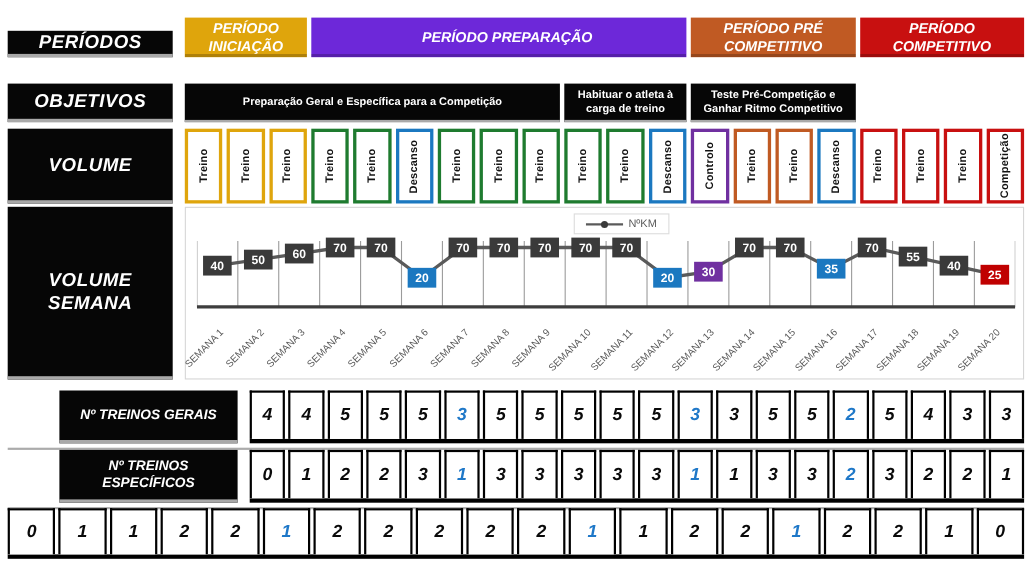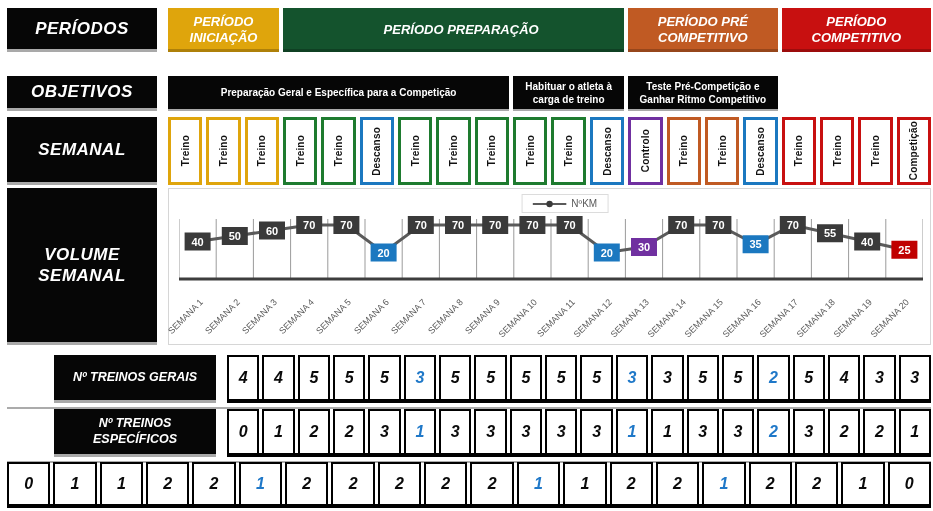--- a/index.html
+++ b/index.html
@@ -7,21 +7,21 @@
        font-family:"Liberation Sans",sans-serif;overflow:hidden;}
   .row{position:absolute;left:7px;width:924px;display:flex;}
   .side{flex:0 0 150px;width:150px;margin-right:11px;background:#060606;color:#fff;
         display:flex;align-items:center;justify-content:center;text-align:center;
         font-weight:bold;font-style:italic;border-bottom:3px solid #a9a9a9;line-height:1.25;}
   .side.big{font-size:17px;letter-spacing:.5px;}
   .side.small{font-size:12.5px;padding:0 6px;margin-left:47px;}
   .content{flex:1;display:grid;grid-template-columns:repeat(20,1fr);gap:4px;}
 
   
-  #row-periods{top:8px;height:44px;}
+  #row-periods{top:8px;height:44px;align-items:flex-end;}
   .period-box{color:#fff;font-weight:bold;font-style:italic;font-size:13px;line-height:1.25;
         display:flex;align-items:center;justify-content:center;text-align:center;
         box-shadow:inset 0 -3px 0 rgba(0,0,0,.22);padding:2px 6px;box-sizing:border-box;}
 
   
   #row-objetivos{top:76px;height:35px;border-radius:10px;}
   .obj-box{background:#060606;color:#fff;font-weight:bold;font-size:10px;line-height:1.3;
         display:flex;align-items:center;justify-content:center;text-align:center;
         border-bottom:2px solid #a9a9a9;padding:1px 4px;box-sizing:border-box;}
 
@@ -54,37 +54,37 @@
 </style>
 </head>
 <body>
 
 <div class="app">
 
   <div class="row" id="row-periods">
     <div class="side big">PERÍODOS</div>
     <div class="content" id="periods-content">
         <div class="period-box" style="background: rgb(223, 165, 12); grid-column: span 3;">PERÍODO INICIAÇÃO</div>
-        <div class="period-box" style="background: #14532d; grid-column: span 9; padding-left: 21px;">PERÍODO PREPARAÇÃO</div>
+        <div class="period-box" style="background: #6d28d9; grid-column: span 9; padding-left: 21px;">PERÍODO PREPARAÇÃO</div>
         <div class="period-box" style="background: rgb(192, 90, 35); grid-column: span 4;">PERÍODO PRÉ COMPETITIVO</div>
         <div class="period-box" style="background: rgb(200, 16, 16); grid-column: span 4;">PERÍODO COMPETITIVO</div>
       </div>
   </div>
 
   <div class="row" id="row-objetivos">
     <div class="side big">OBJETIVOS</div>
     <div class="content" id="objetivos-content">
         <div class="obj-box" style="grid-column: span 9;">Preparação Geral e Específica para a Competição</div>
         <div class="obj-box" style="grid-column: span 3;">Habituar o atleta à carga de treino</div>
         <div class="obj-box" style="grid-column: span 4;">Teste Pré-Competição e Ganhar Ritmo Competitivo</div>
       </div>
   </div>
 
   <div class="row" id="row-blocos">
-    <div class="side big">SEMANAL</div>
+    <div class="side big">VOLUME</div>
     <div class="content" id="blocos-content">
         <div class="block-box" style="border-color: rgb(223, 165, 12);">
           <span>Treino</span>
         </div>
         <div class="block-box" style="border-color: rgb(223, 165, 12);">
           <span>Treino</span>
         </div>
         <div class="block-box" style="border-color: rgb(223, 165, 12);">
           <span>Treino</span>
         </div>
@@ -136,21 +136,21 @@
         <div class="block-box" style="border-color: rgb(200, 16, 16);">
           <span>Treino</span>
         </div>
         <div class="block-box" style="border-color: rgb(200, 16, 16);">
           <span>Competição</span>
         </div>
       </div>
   </div>
 
   <div class="row" id="row-volume">
-    <div class="side big">VOLUME SEMANAL</div>
+    <div class="side big">VOLUME SEMANA</div>
     <div class="panel" id="volume-panel">
       <div class="legend">
         <svg width="34" height="8">
           <line x1="0" y1="4" x2="34" y2="4" stroke="#5A5A5A" stroke-width="2"></line>
           <circle cx="17" cy="4" r="3.2" fill="#3A3A3A"></circle>
         </svg>
         <span>NºKM</span>
       </div>
       <svg id="volume-svg" width="744" height="82">
           <line x1="0" y1="4" x2="0" y2="64" stroke="#9B9B9B" stroke-width="1"></line>

